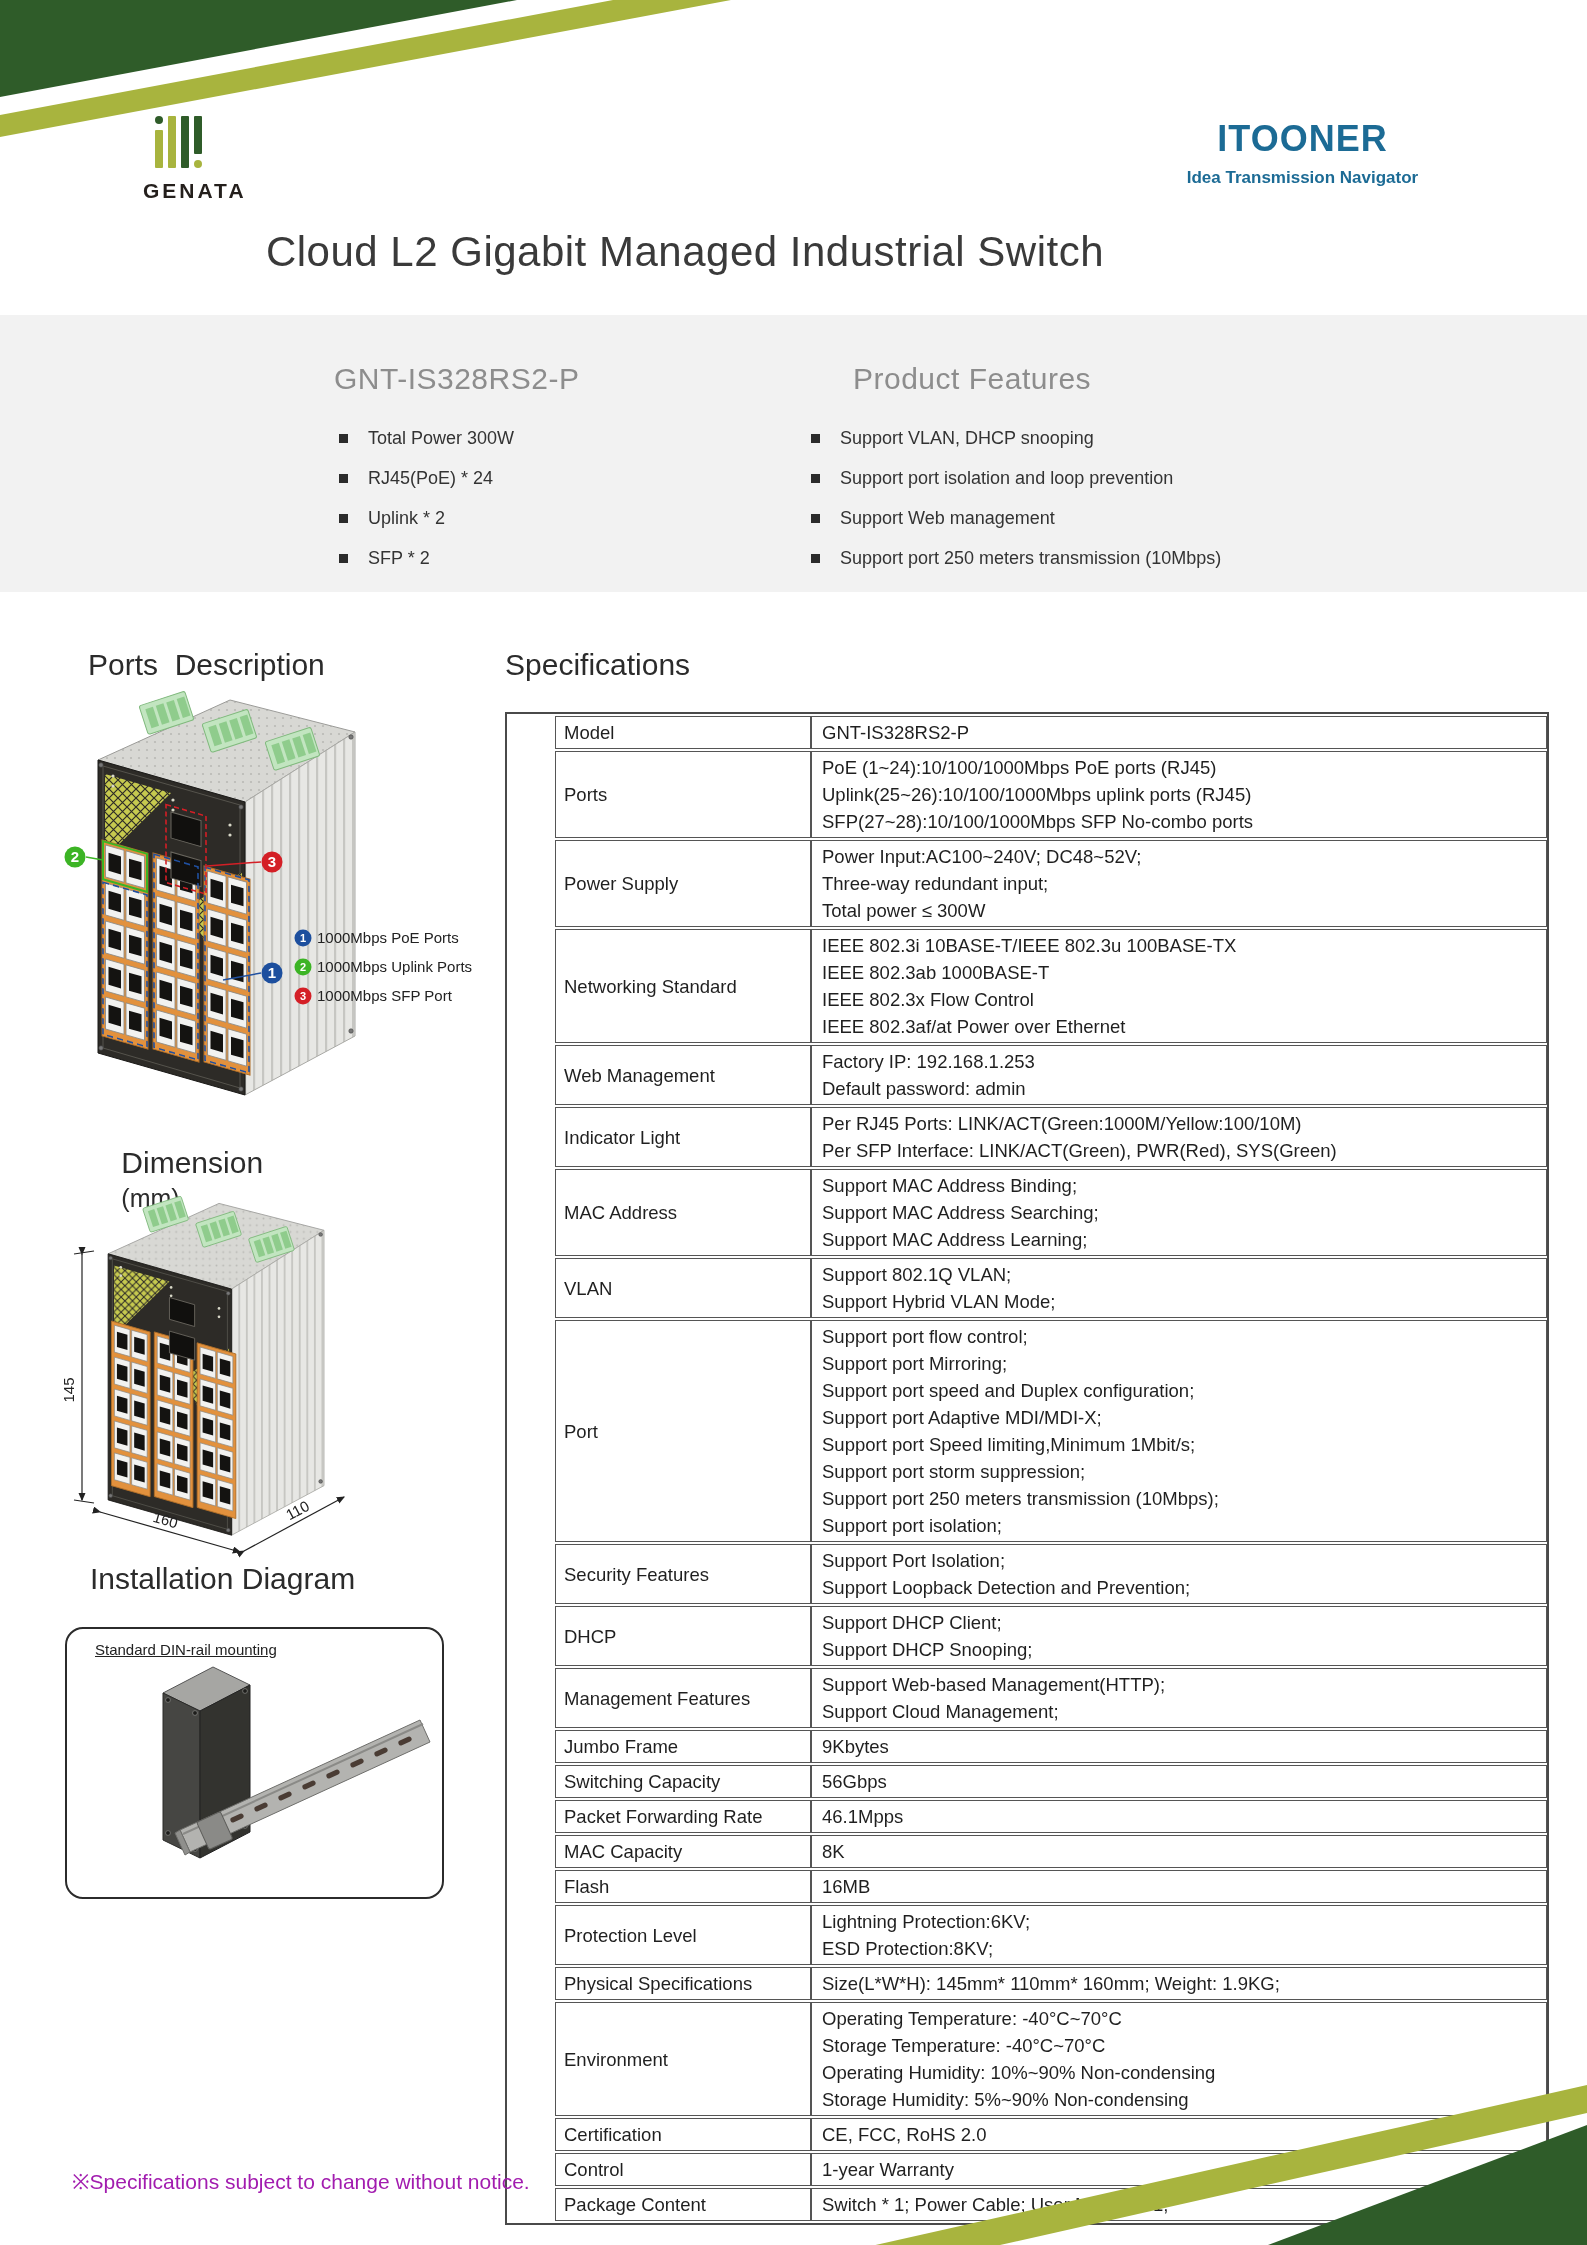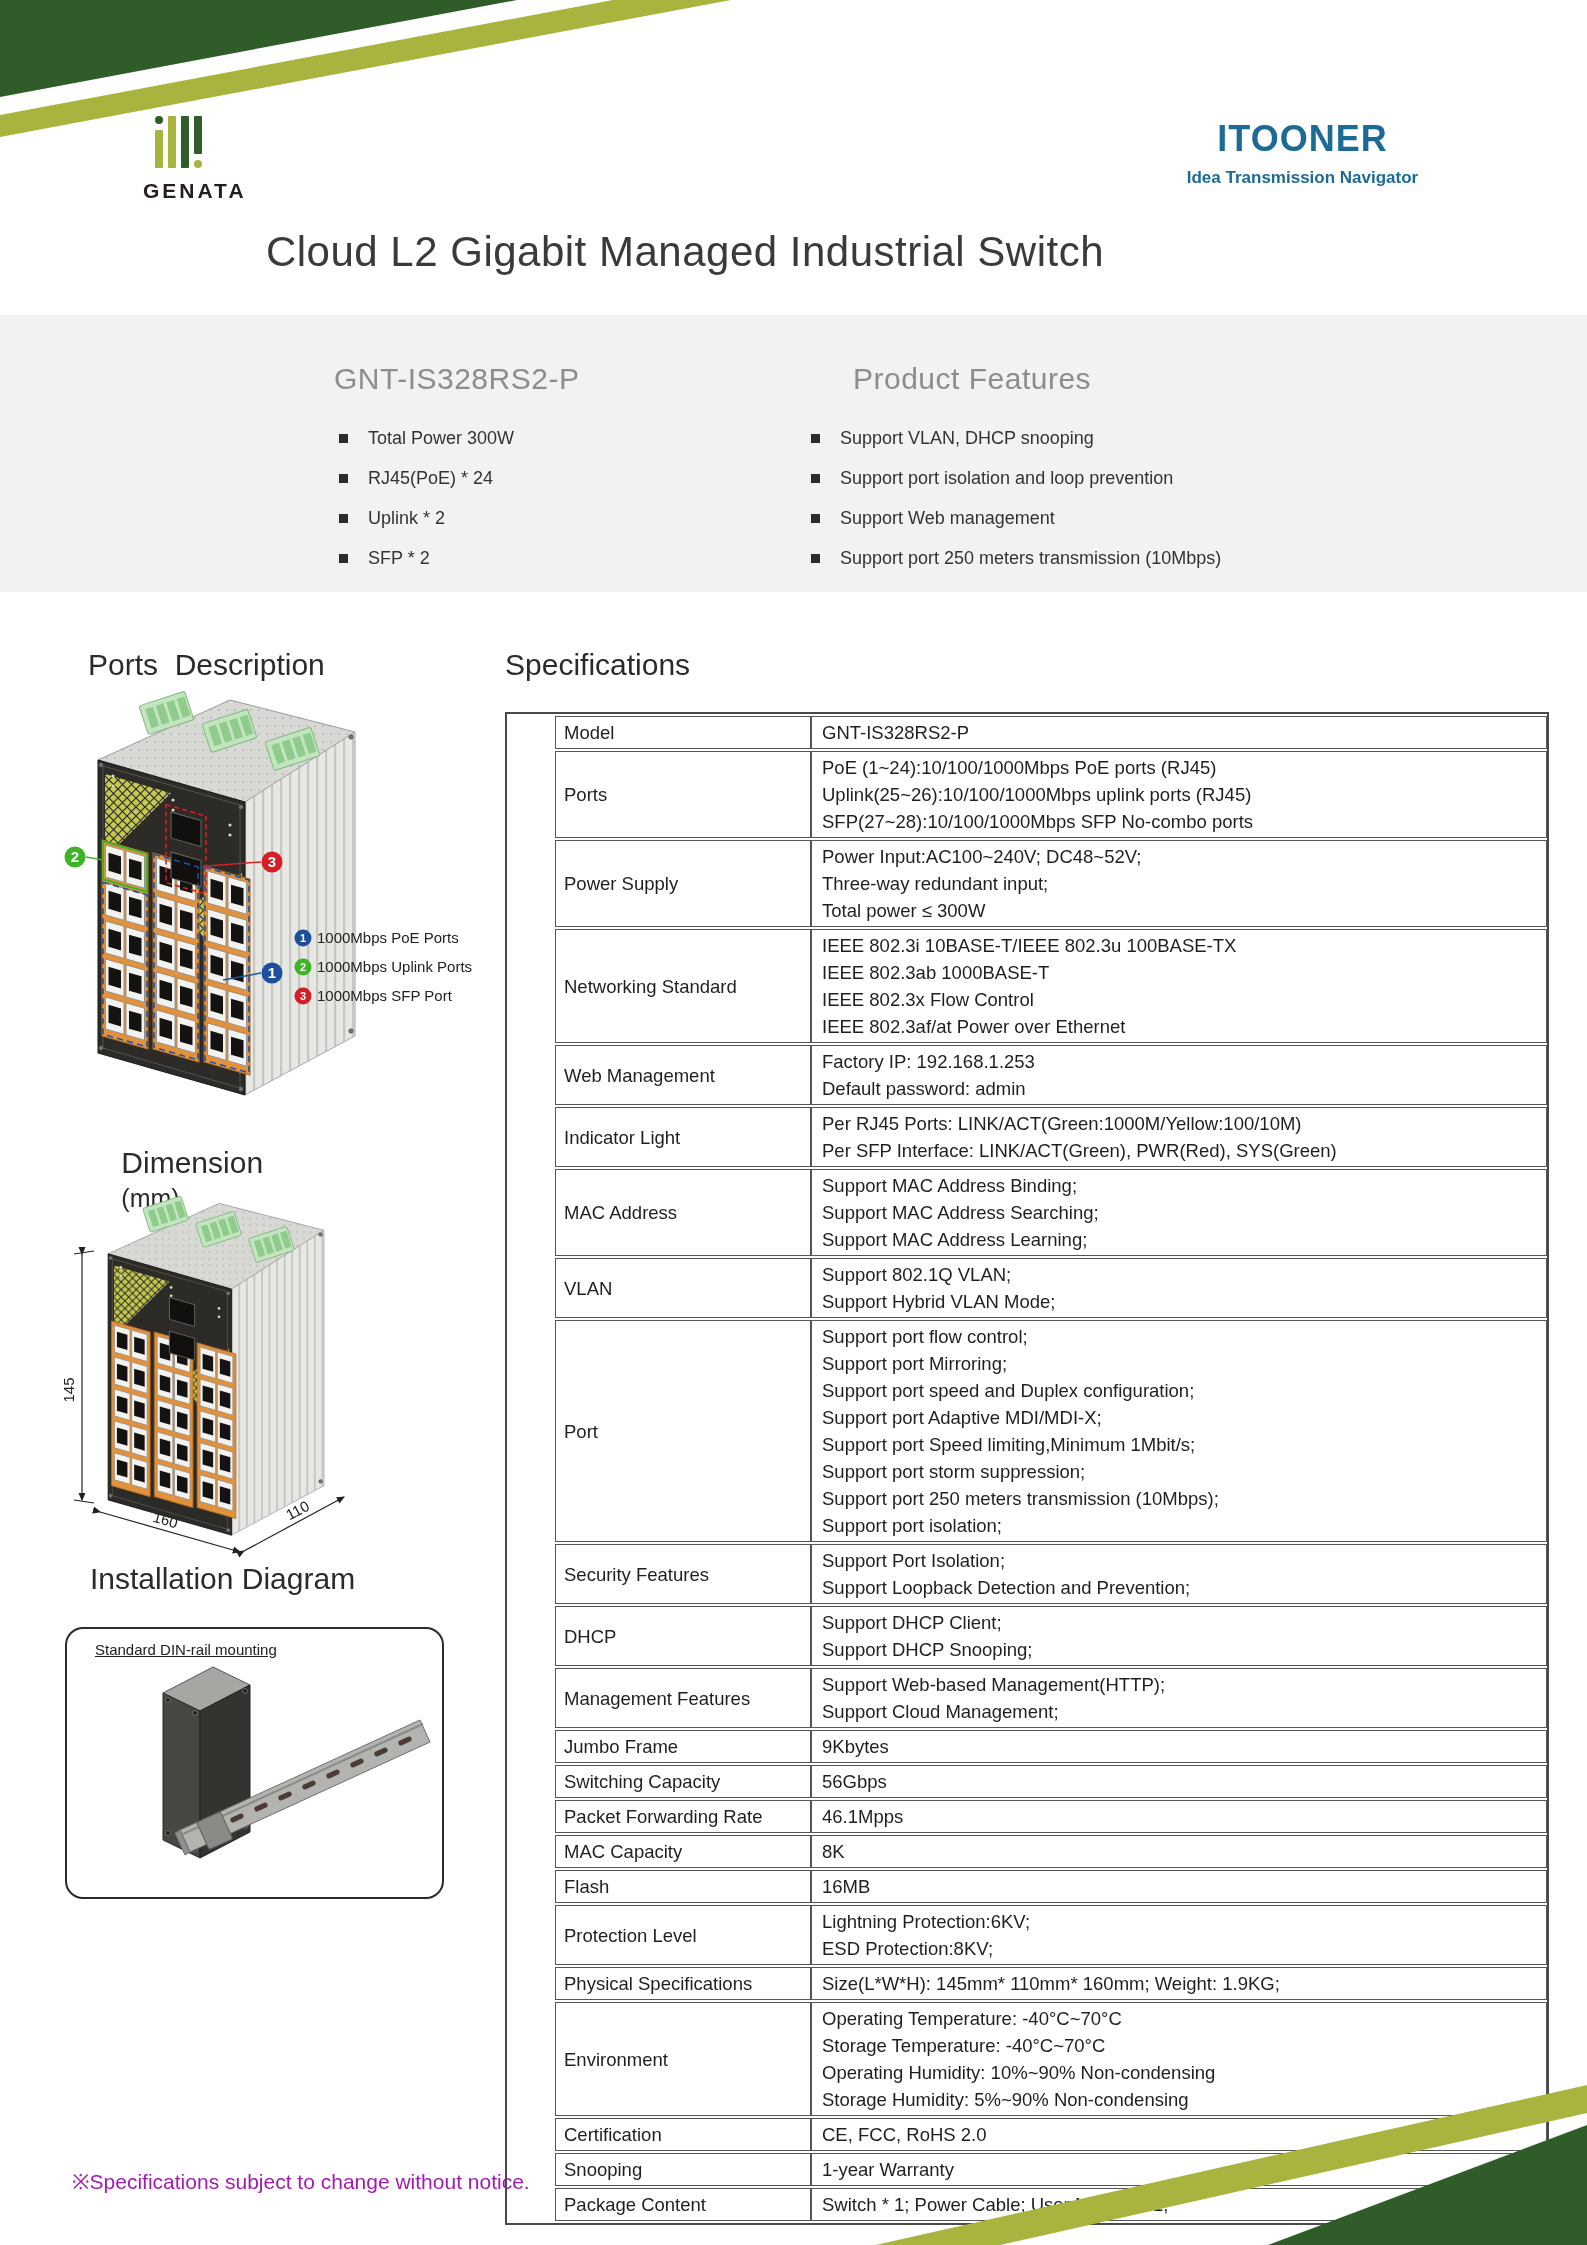--- a/index.html
+++ b/index.html
@@ -400,21 +400,21 @@
 Operating Humidity: 10%~90% Non-condensing
 Storage Humidity: 5%~90% Non-condensing</td>
           </tr>
 
           <tr>
             <td class="spec-label">Certification</td>
             <td class="spec-value">CE, FCC, RoHS 2.0</td>
           </tr>
 
           <tr>
-            <td class="spec-label">Snooping</td>
+            <td class="spec-label">Control</td>
             <td class="spec-value">1-year Warranty</td>
           </tr>
 
           <tr>
             <td class="spec-label">Package Content</td>
             <td class="spec-value">Switch * 1; Power Cable; User Manual * 1;</td>
           </tr>
         </tbody>
     </table>
   </div>

